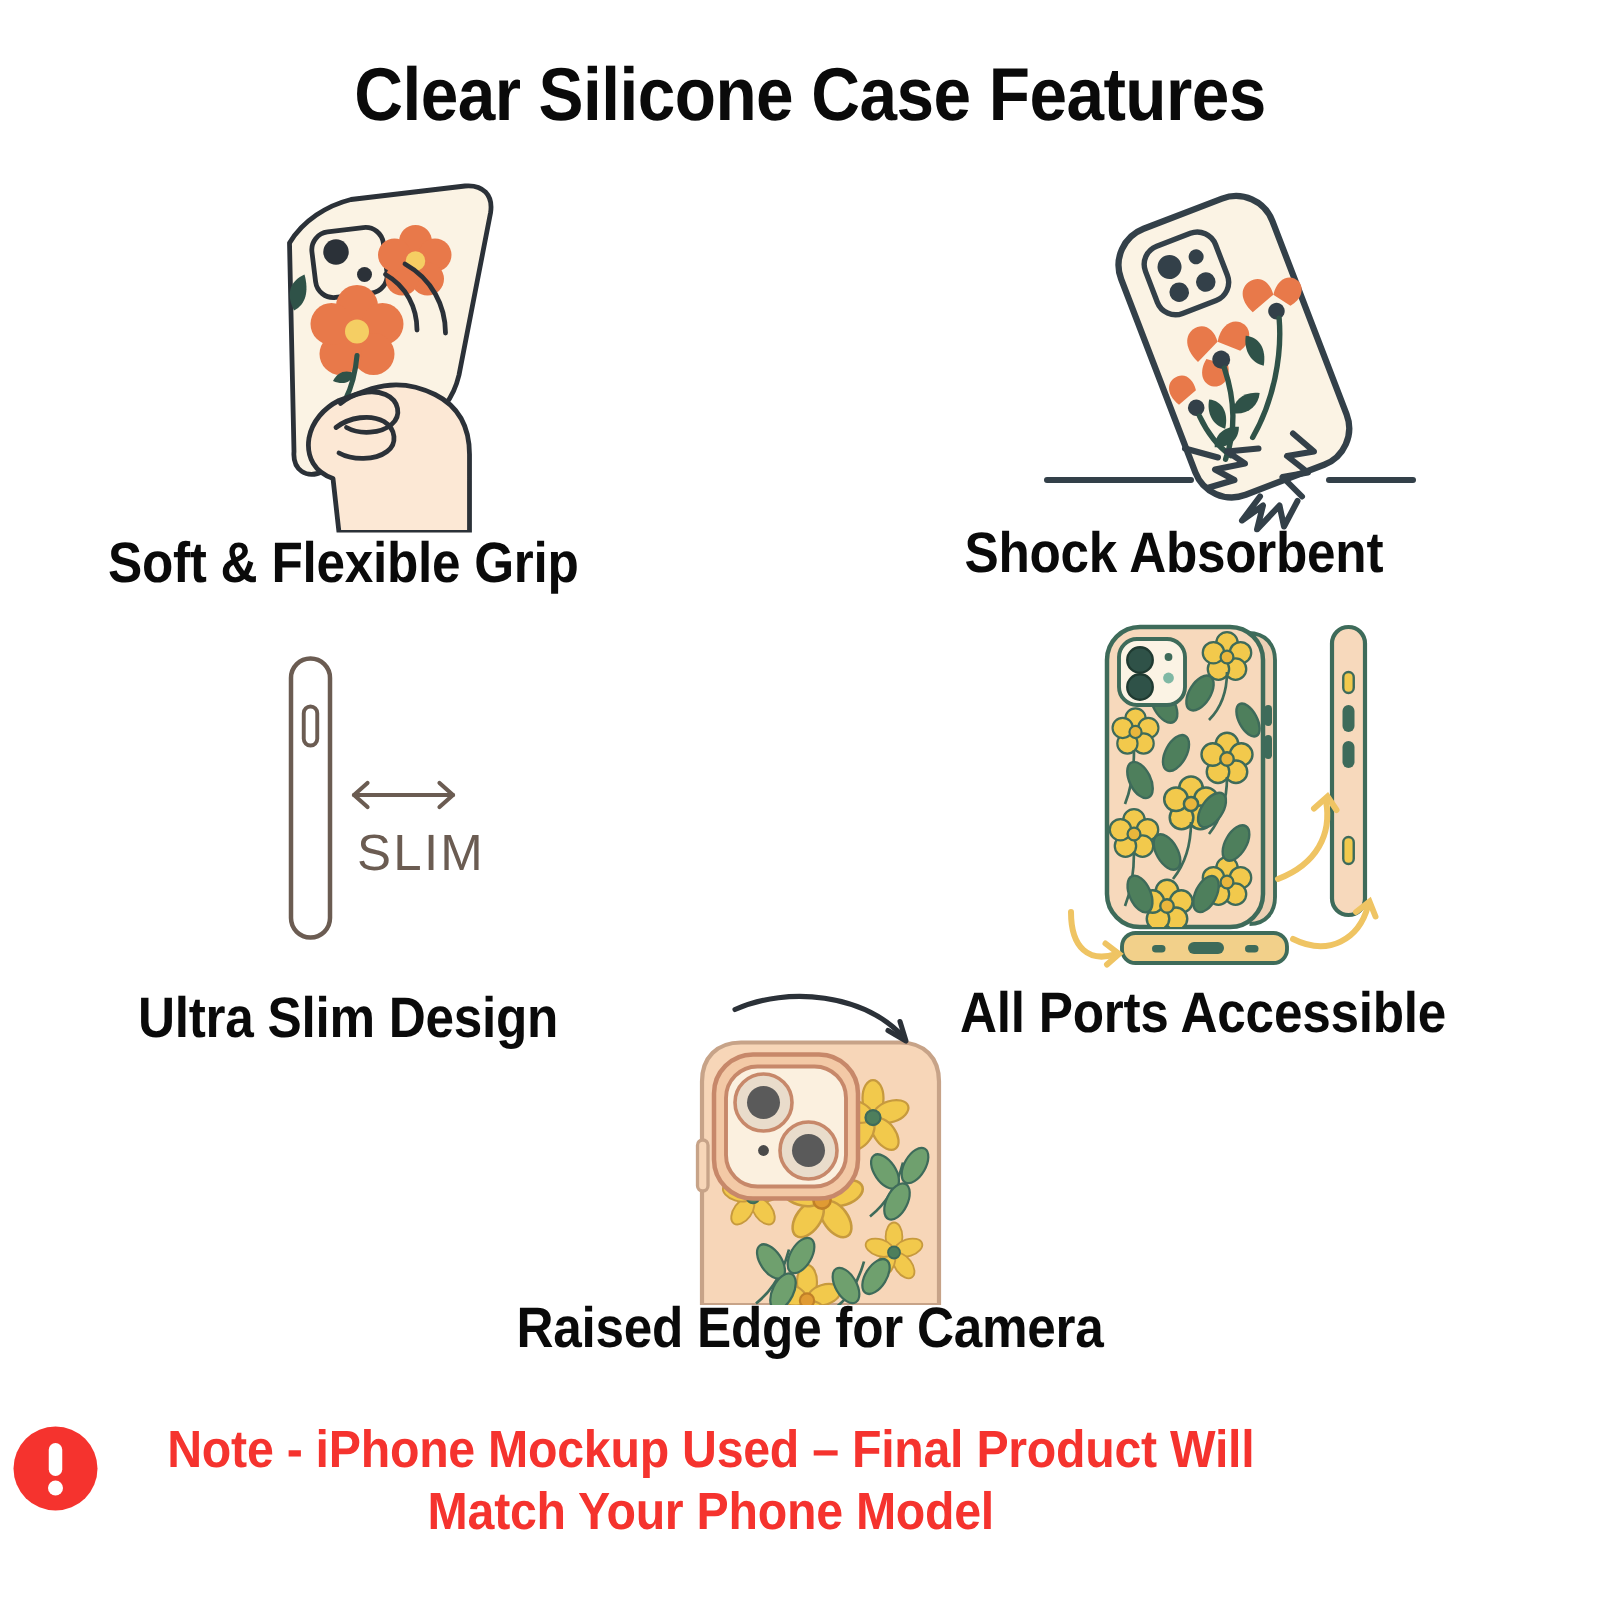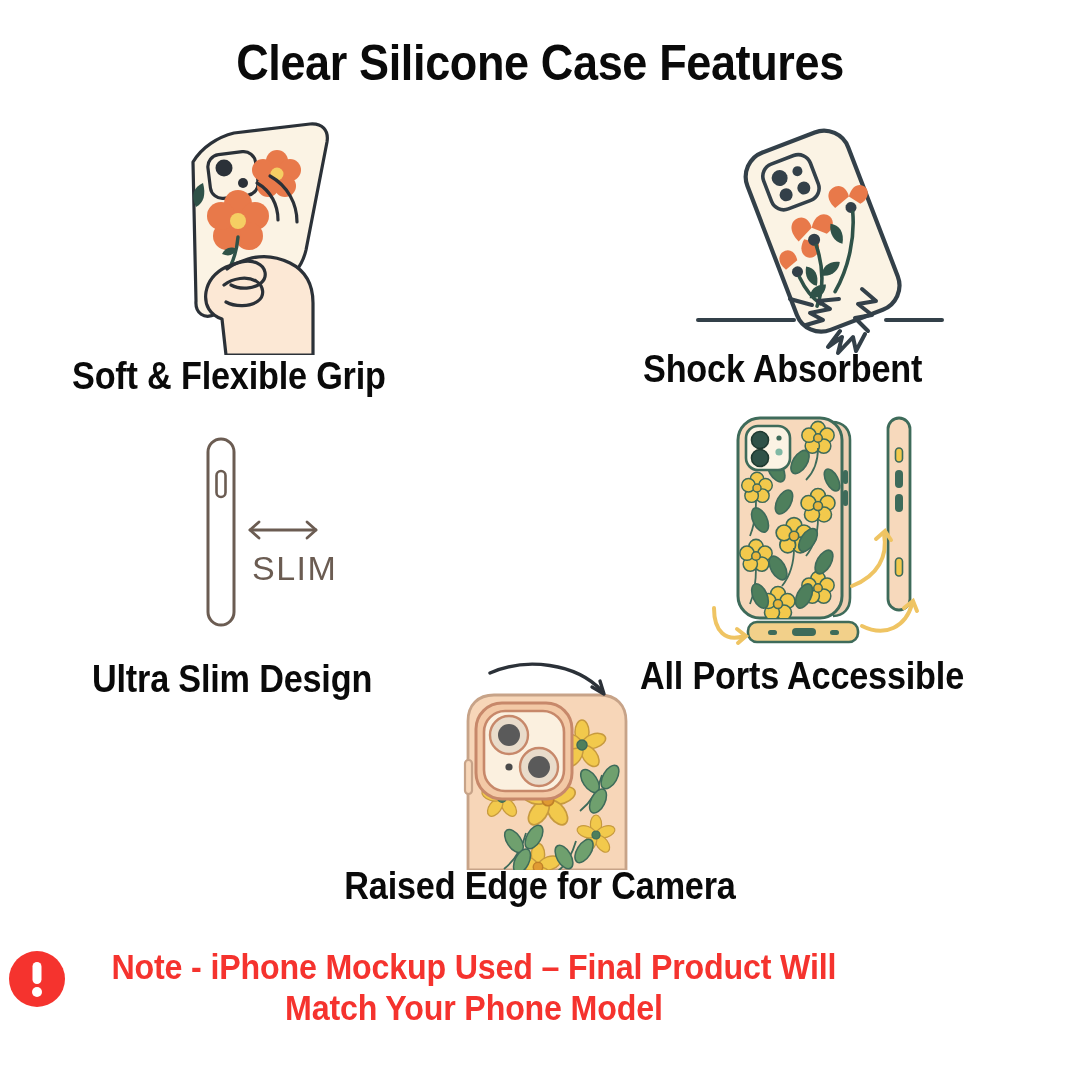--- a/index.html
+++ b/index.html
@@ -53,21 +53,21 @@
   #label-shock  { left: 643px; top: 348px; transform-origin: left top; }
   #label-slim   { left: 92px;  top: 658px; transform-origin: left top; }
   #label-ports  { left: 640px; top: 655px; transform-origin: left top; }
   #label-camera { left: 0;     top: 865px; width: 1080px; text-align: center;
                   transform-origin: center top; }
 
   
   .illus { position: absolute; }
   #illus-grip   { left: 130px; top: 115px;  width: 250px; height: 240px; }
   #illus-shock  { left: 690px; top: 115px;  width: 260px; height: 240px; }
-  #illus-slim   { left: 170px; top: 425px;  width: 200px; height: 215px; }
+  #illus-slim   { left: 156px; top: 425px;  width: 200px; height: 215px; }
   #illus-ports  { left: 700px; top: 410px;  width: 250px; height: 255px; }
   #illus-camera { left: 430px; top: 655px;  width: 220px; height: 215px; }
 
   
   .note-wrap {
     position: absolute;
     left: 0;
     top: 946px;
     width: 876px;
     display: flex;

